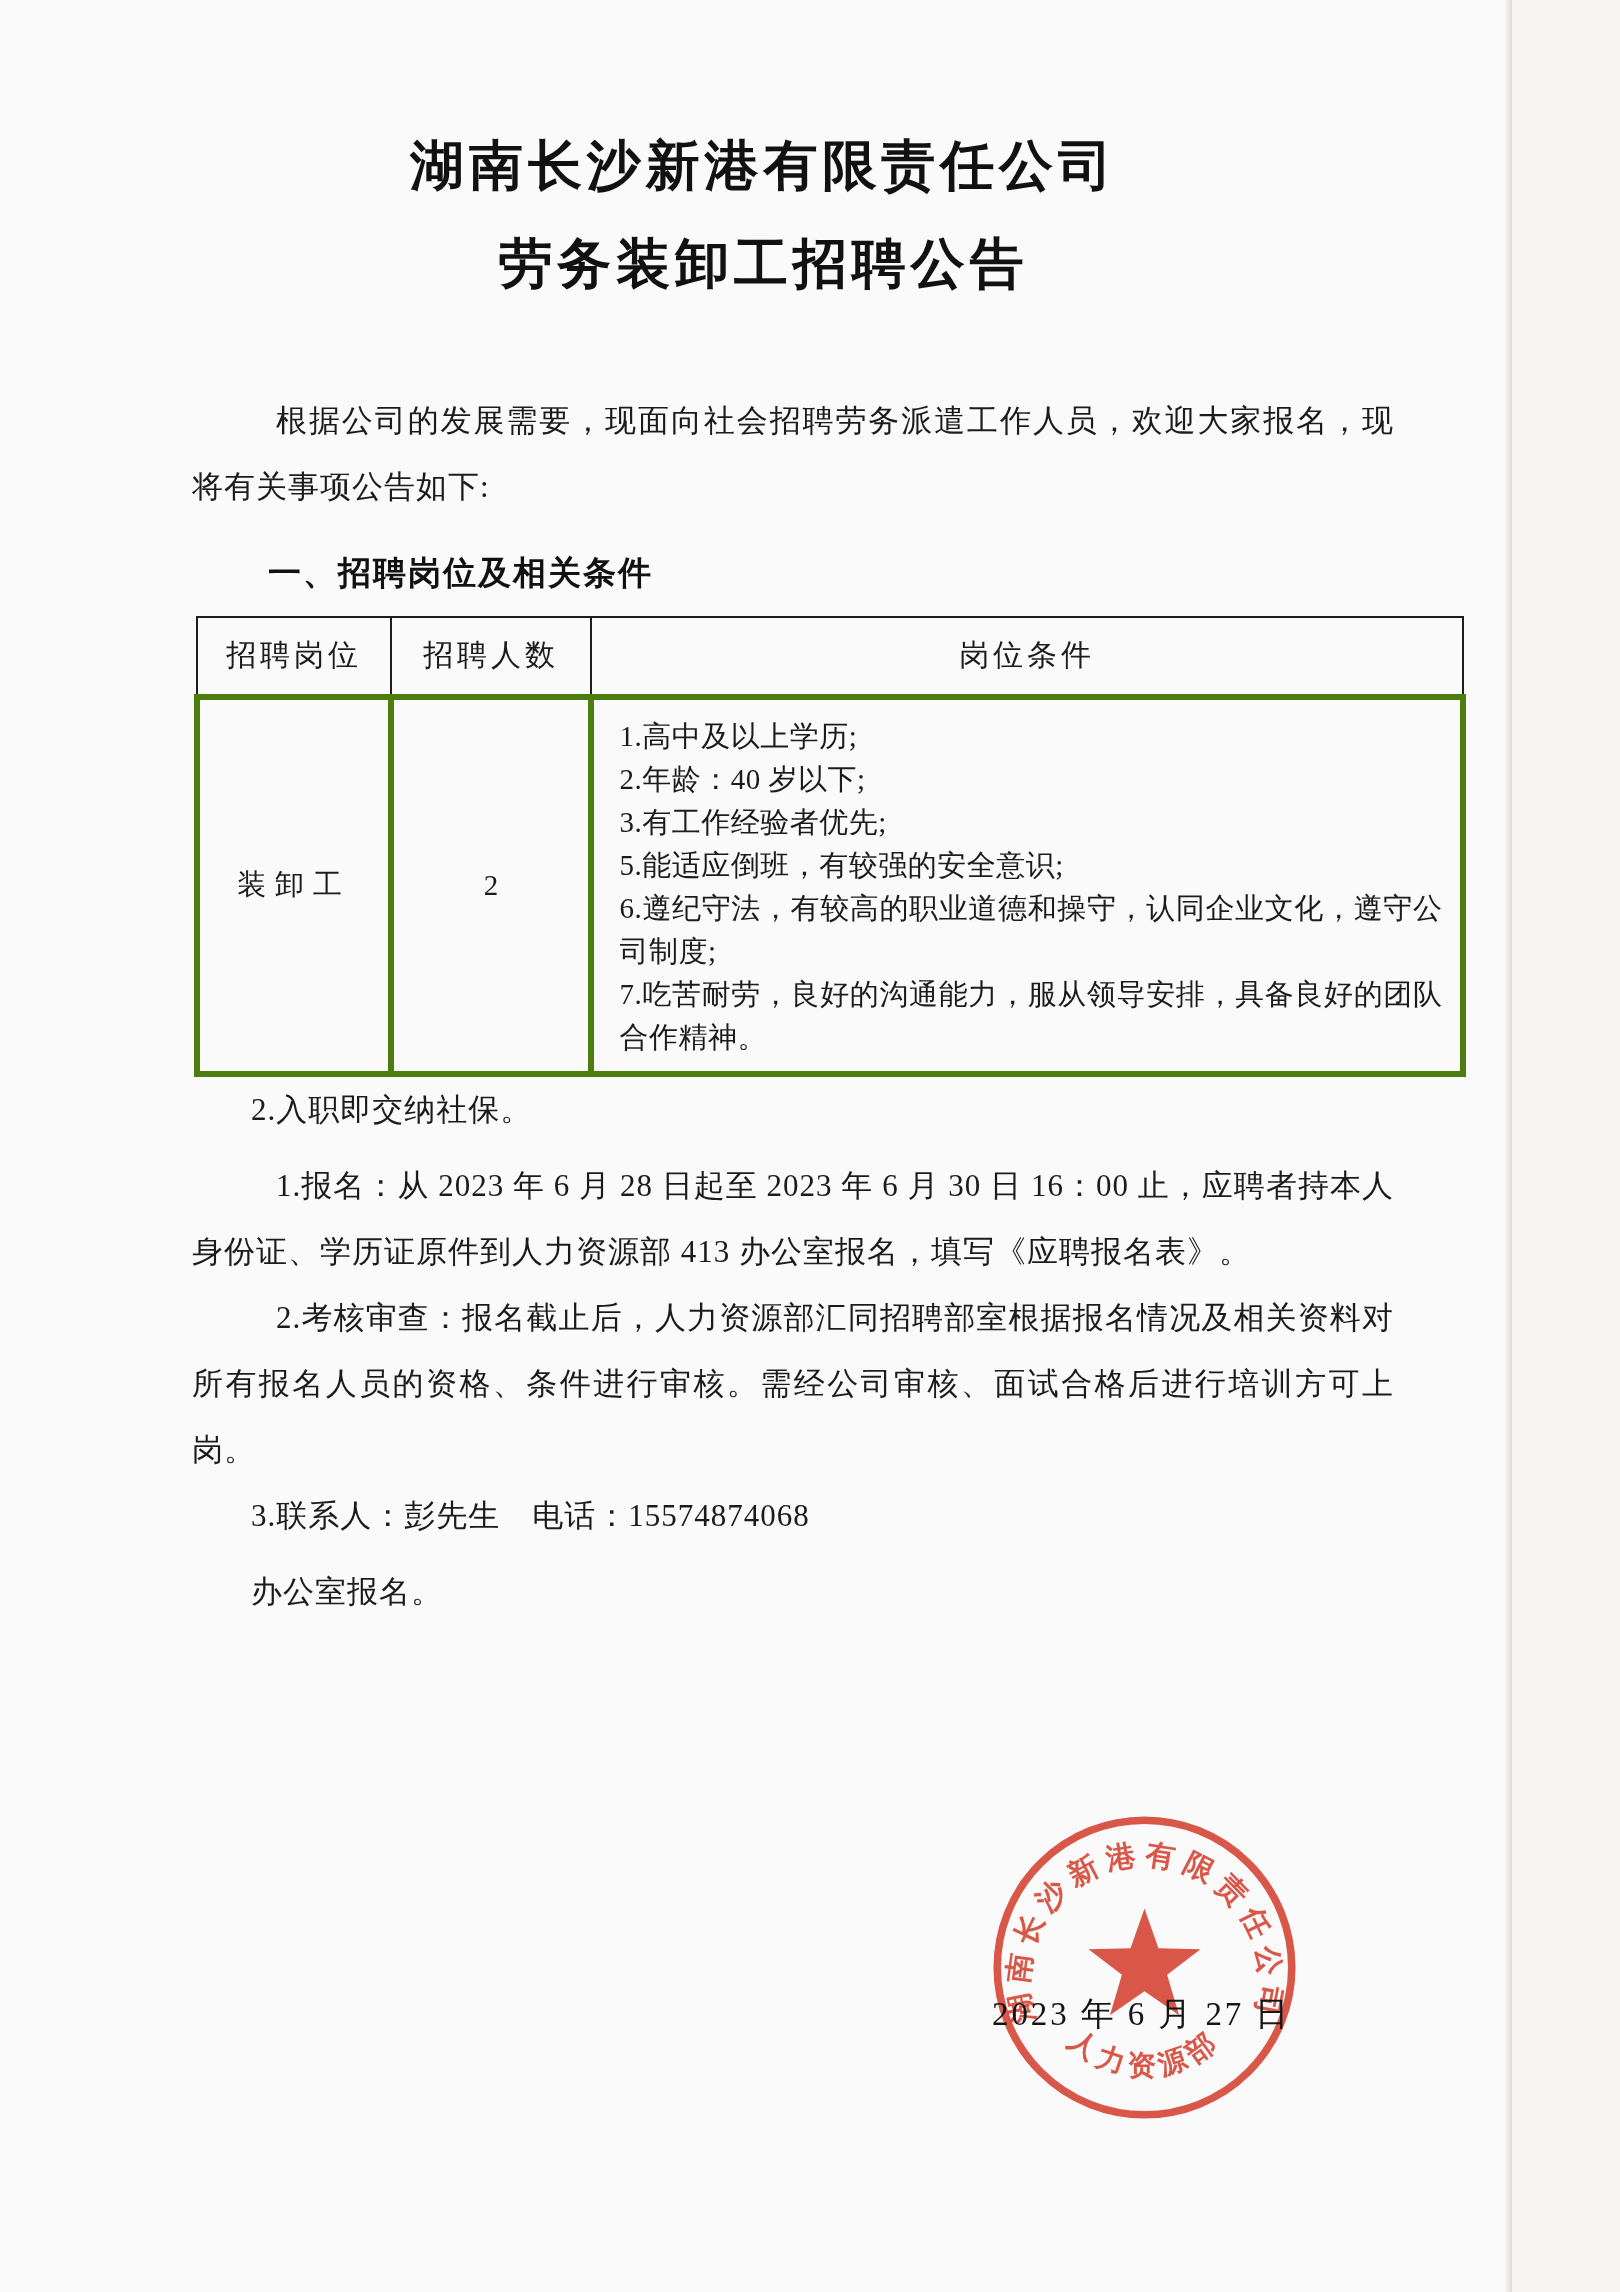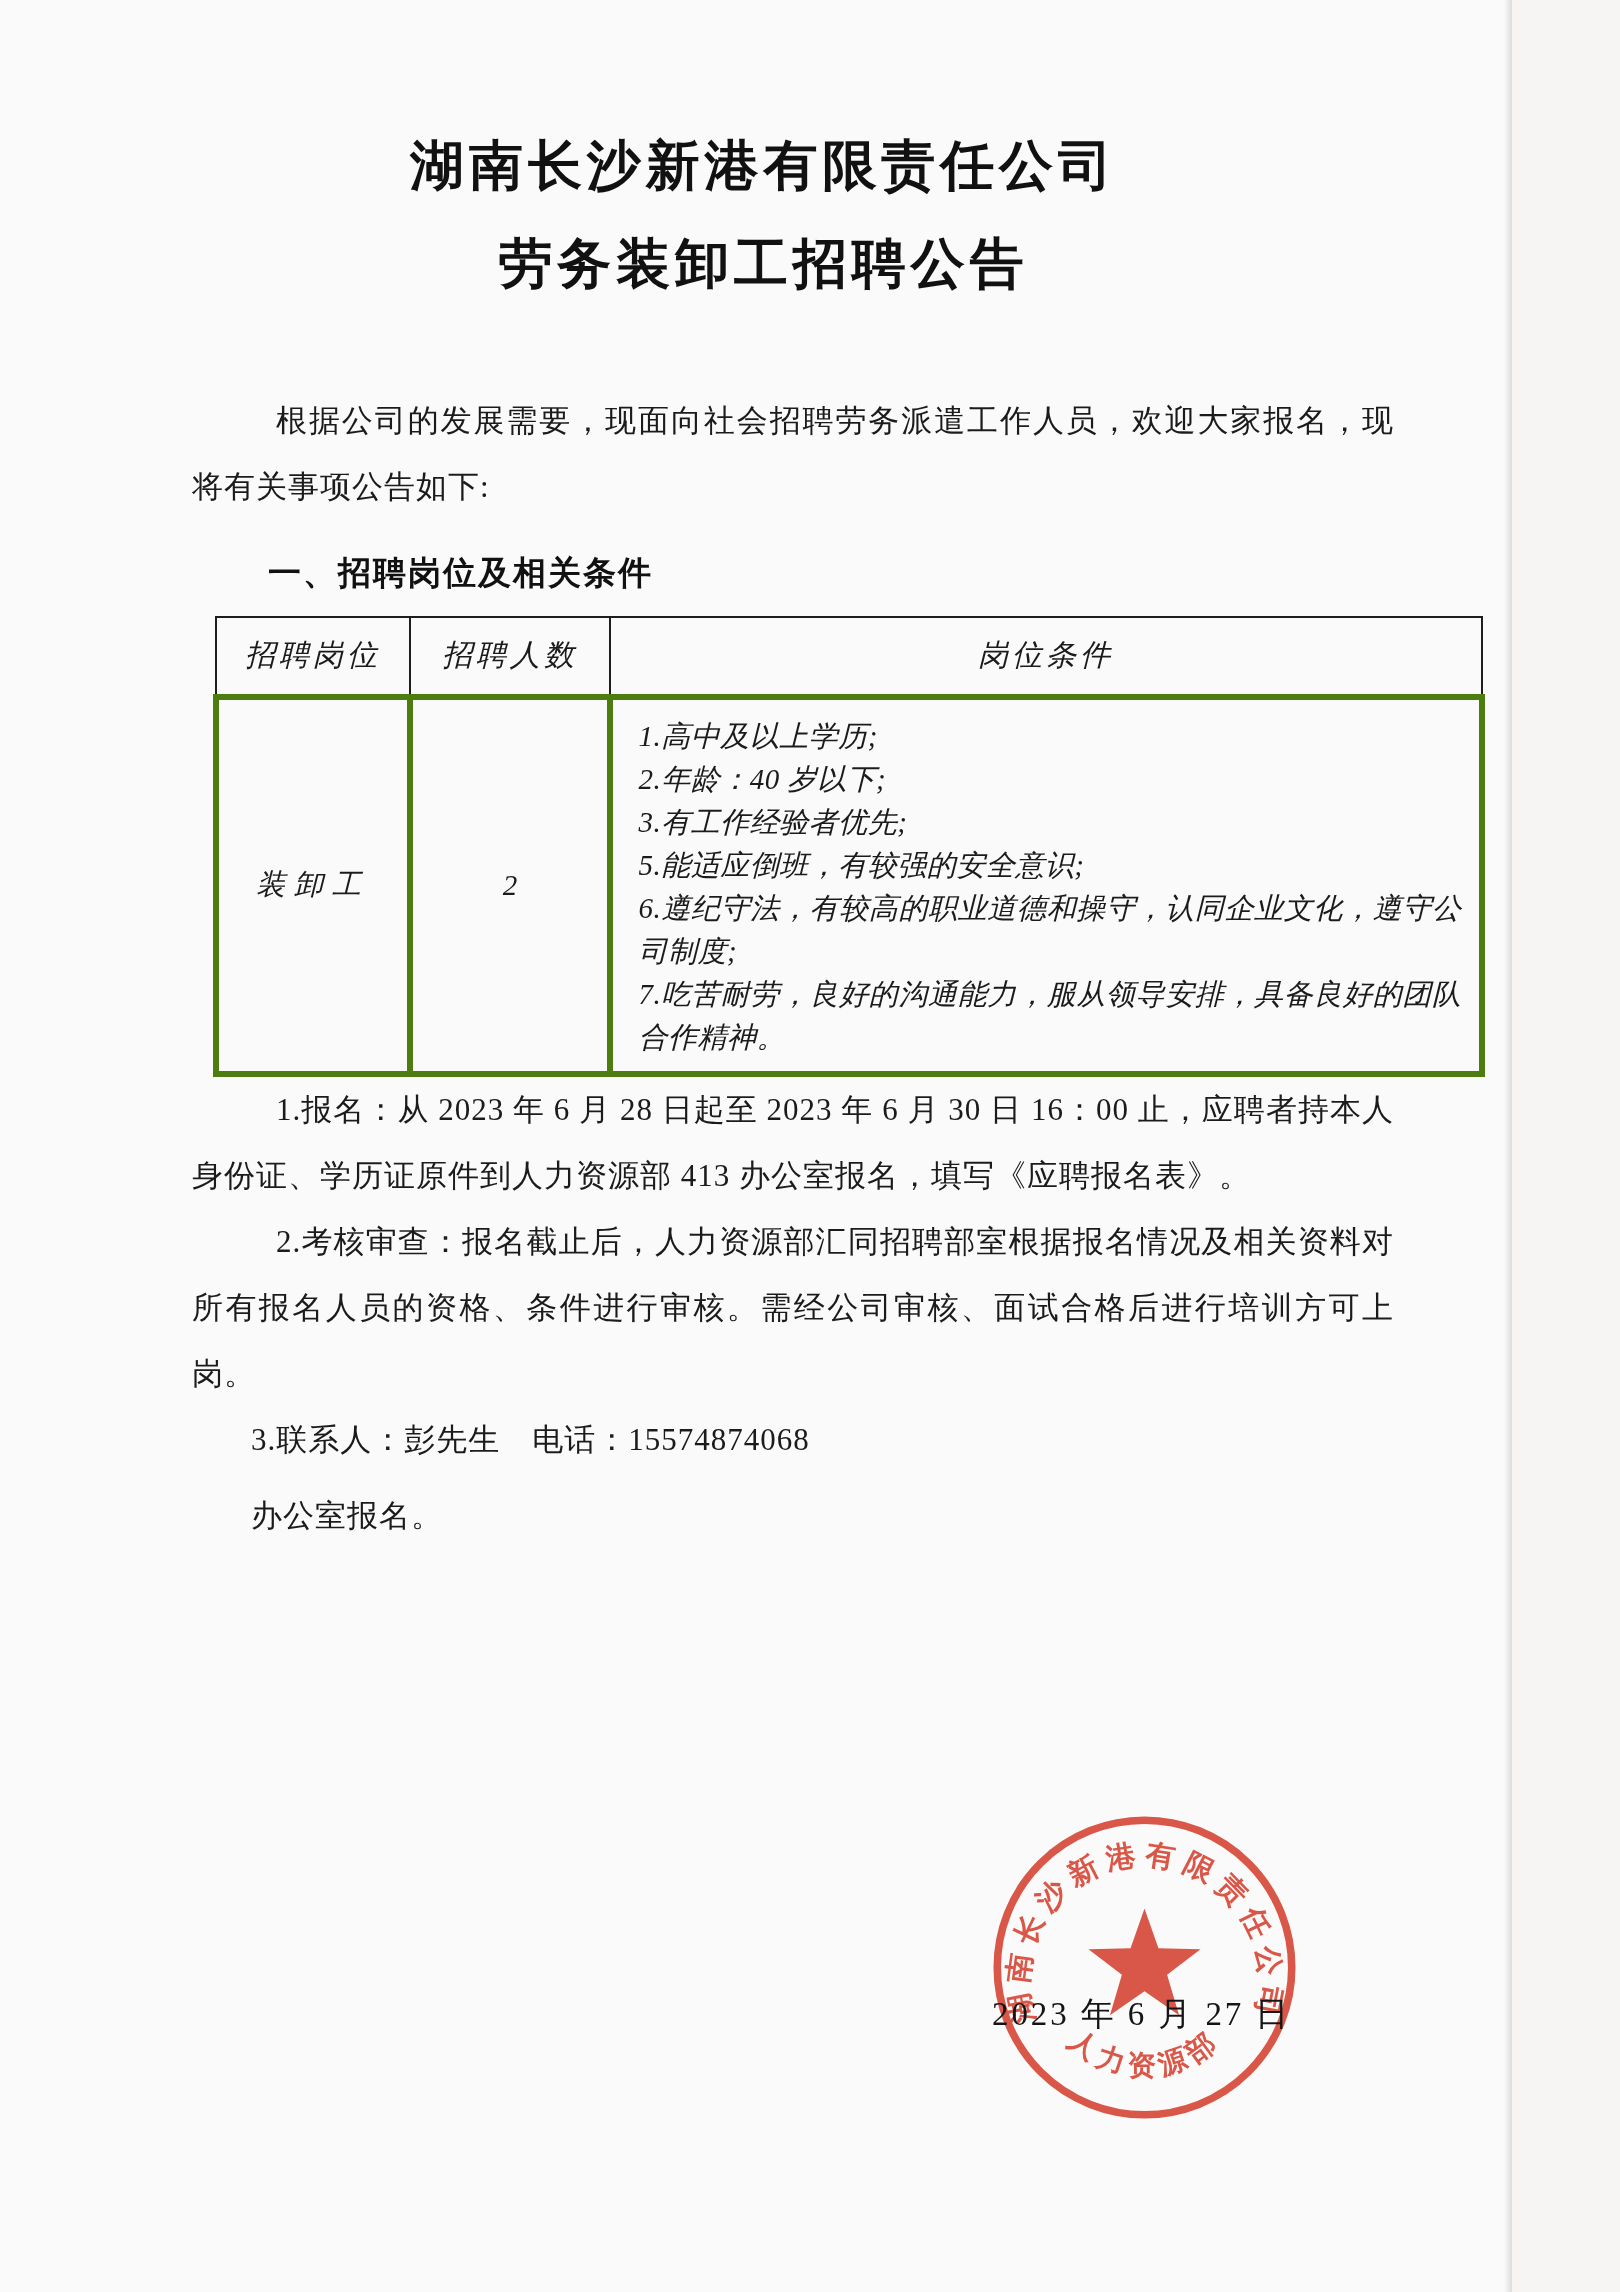--- a/index.html
+++ b/index.html
@@ -60,24 +60,23 @@
     margin: 29px 0 19.6px 76px;
     font-family: "Liberation Sans", sans-serif;
     font-weight: 700;
     font-size: 33px;
     line-height: 47px;
     letter-spacing: 2px;
     color: #111;
   }
   table.recruit {
     border-collapse: collapse;
-    margin-left: 21px;
+    margin-left: 2px;
     width: 1266px;
     table-layout: fixed;
-    font-style: italic;
   }
   table.recruit col.c1 { width: 194px; }
   table.recruit col.c2 { width: 200px; }
   table.recruit col.c3 { width: 872px; }
   table.recruit th {
     border: 2px solid #1d1d1d;
     border-bottom: 5.9px double #1d1d1d;
     height: 74px;
     font-weight: 400;
     font-size: 30px;
@@ -165,20 +164,21 @@
             <div class="cond-line">2.年龄：40 岁以下;</div>
             <div class="cond-line">3.有工作经验者优先;</div>
             <div class="cond-line">5.能适应倒班，有较强的安全意识;</div>
             <div class="cond-line">6.遵纪守法，有较高的职业道德和操守，认同企业文化，遵守公司制度;</div>
             <div class="cond-line">7.吃苦耐劳，良好的沟通能力，服从领导安排，具备良好的团队合作精神。</div>
           </td>
         </tr>
       </tbody>
     </table>
 
+    <p class="list-item">2.入职即交纳社保。</p>
 
     <p class="para indent">1.报名：从 2023 年 6 月 28 日起至 2023 年 6 月 30 日 16：00 止，应聘者持本人身份证、学历证原件到人力资源部 413 办公室报名，填写《应聘报名表》。</p>
     <p class="para indent">2.考核审查：报名截止后，人力资源部汇同招聘部室根据报名情况及相关资料对所有报名人员的资格、条件进行审核。需经公司审核、面试合格后进行培训方可上岗。</p>
     <p class="list-item">3.联系人：彭先生　电话：15574874068</p>
     <p class="list-item closing">办公室报名。</p>
 
   </div>
 
   <svg class="seal" viewBox="0 0 340 340">
     <defs>

